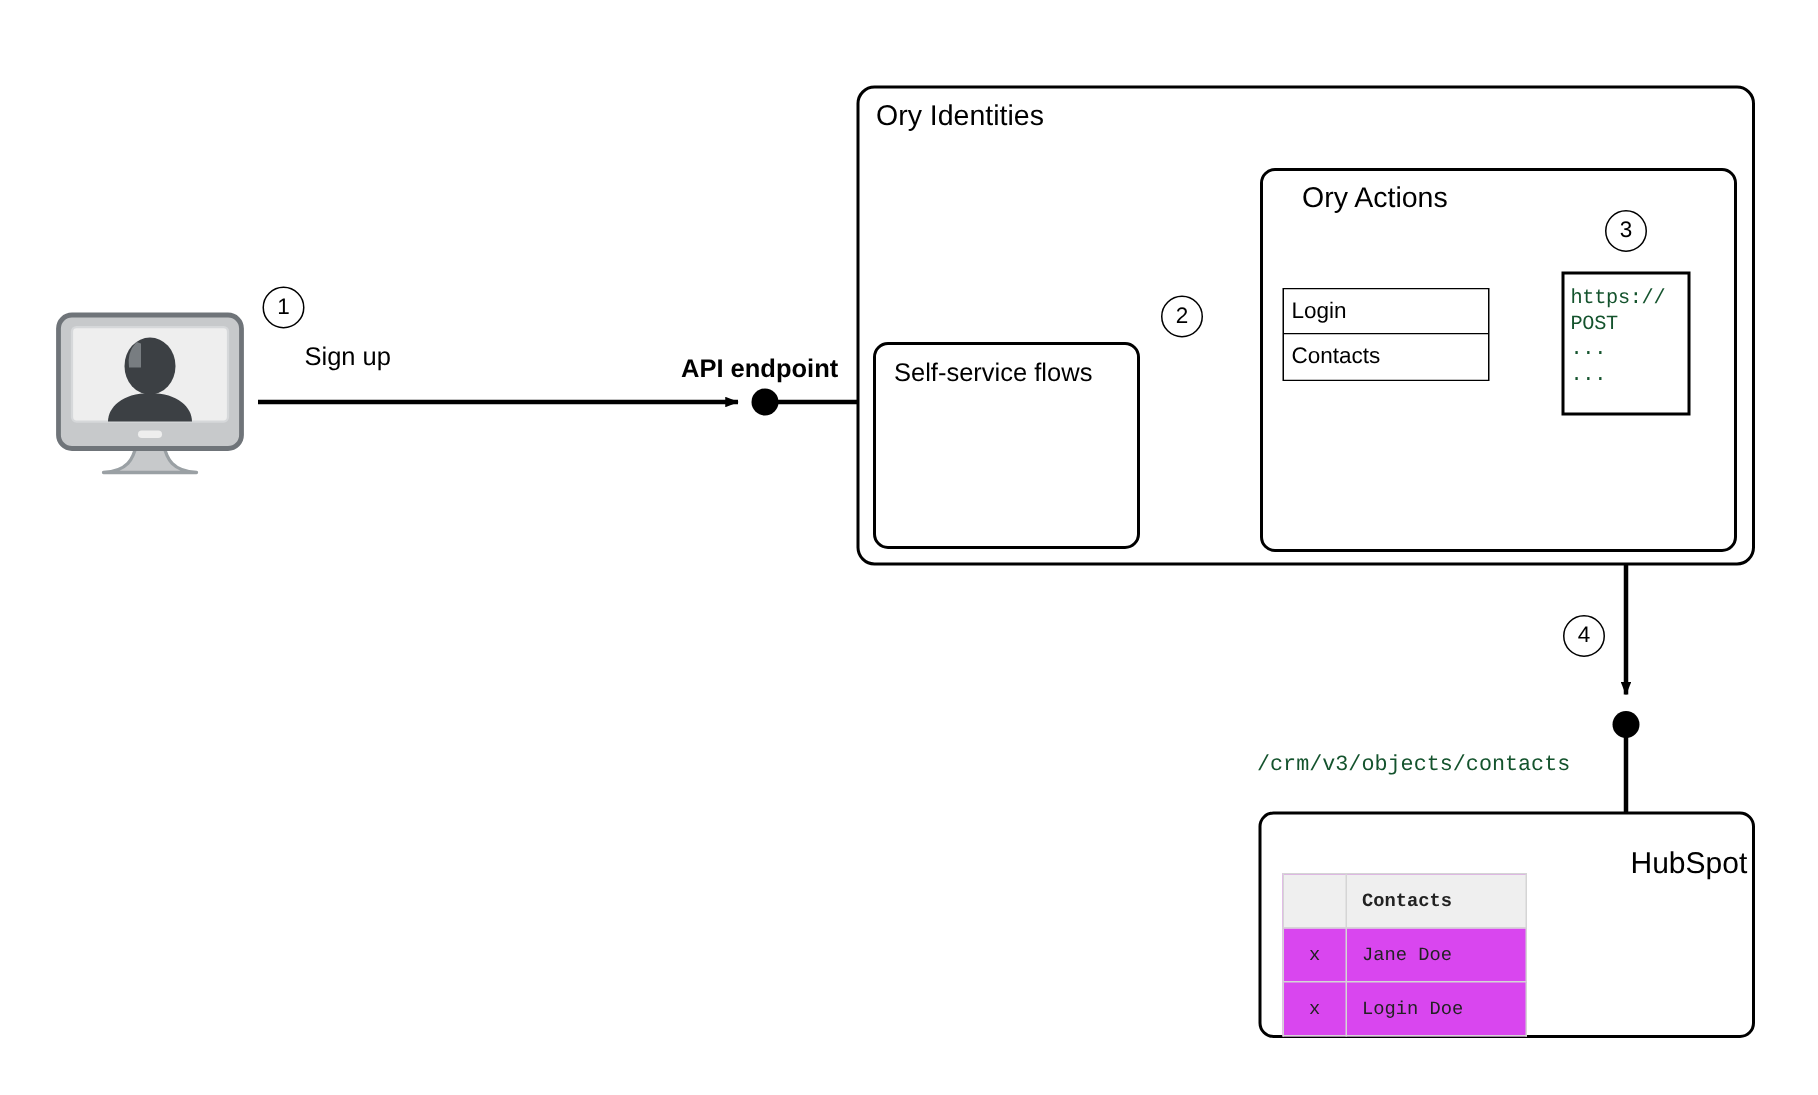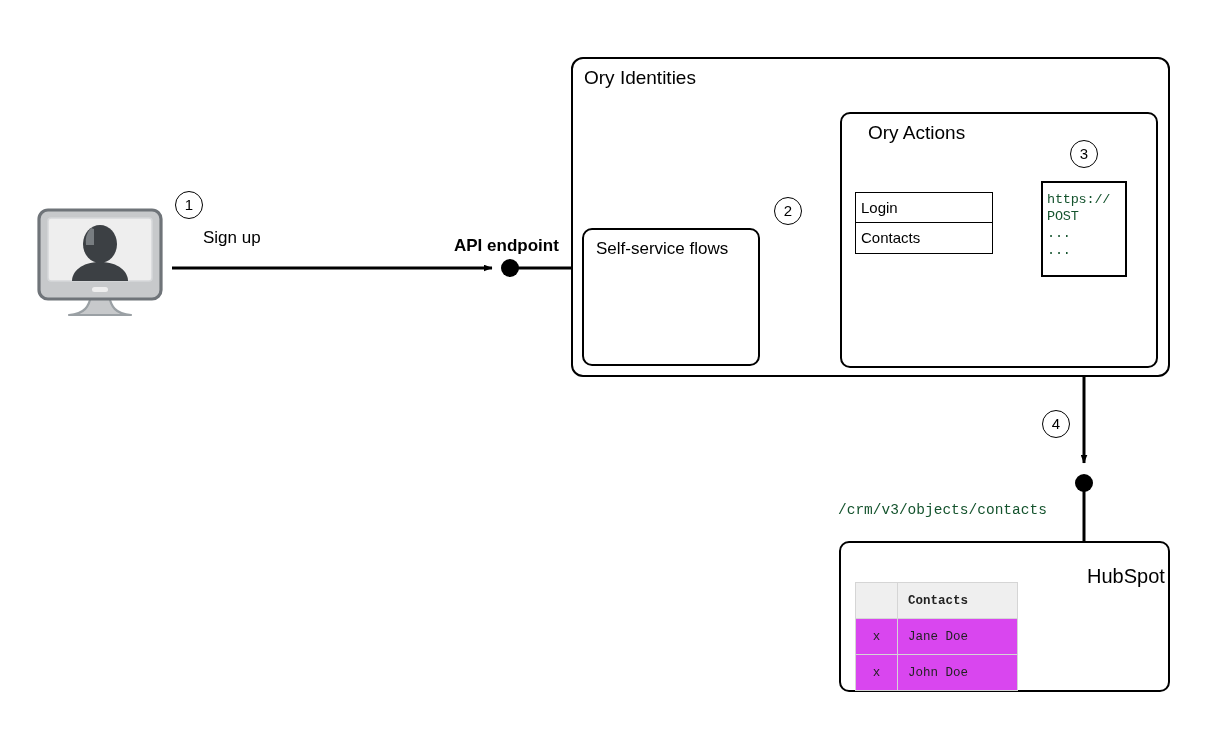--- a/index.html
+++ b/index.html
@@ -253,18 +253,18 @@
         <th class="col-name">Contacts</th>
       </tr>
     </thead>
     <tbody>
       <tr>
         <td class="col-mark">x</td>
         <td class="col-name">Jane Doe</td>
       </tr>
       <tr>
         <td class="col-mark">x</td>
-        <td class="col-name">John Doe</td>
+        <td class="col-name">Login Doe</td>
       </tr>
     </tbody>
   </table>
 
 </div>
 
 </body></html>

